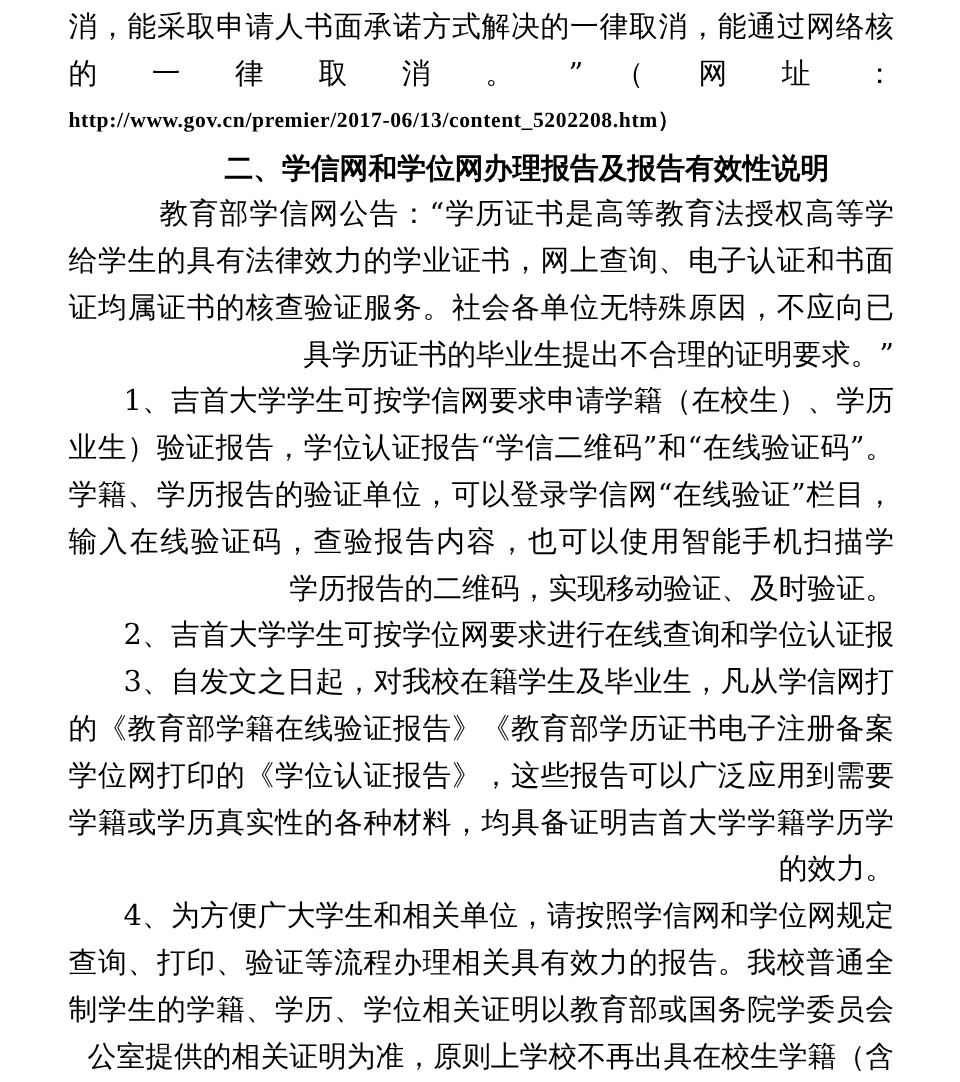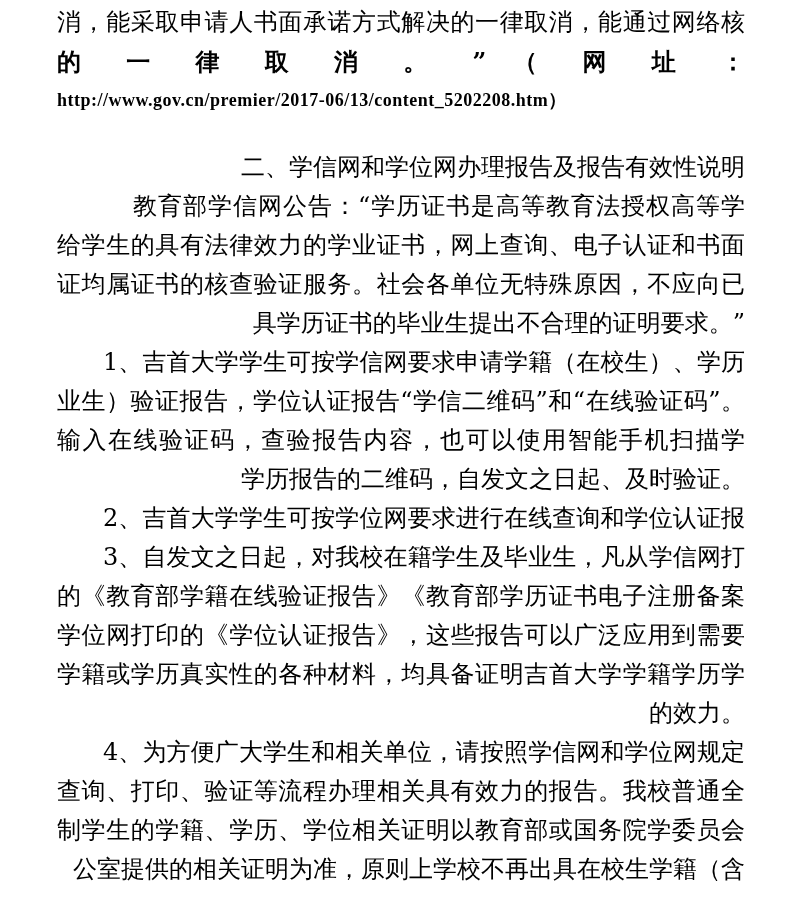--- a/index.html
+++ b/index.html
@@ -39,29 +39,27 @@
   }
   
   .indent {
     text-indent: 46px;
   }
   
   .indent-lg {
     text-indent: 76px;
   }
   .heading {
-    font-weight: normal;
-    text-align: right;
-    margin-top: 28px;
+    font-weight: bold;
+    text-align: center;
   }
   
   .spread {
     text-align: justify;
     text-align-last: justify;
-    font-weight: bold;
   }
   .url {
     font-family: "Liberation Serif", "DejaVu Serif", serif;
     font-weight: bold;
     font-size: 18px;
     letter-spacing: 0.5px;
     text-align: left;
   }
 </style>
 </head>
@@ -71,22 +69,23 @@
   <div class="line justify">消，能采取申请人书面承诺方式解决的一律取消，能通过网络核验</div>
   <div class="line spread">的 一 律 取 消 。 ” （ 网 址 ：</div>
   <div class="line url">http://www.gov.cn/premier/2017-06/13/content_5202208.htm）</div>
   <div class="line heading indent-lg">二、学信网和学位网办理报告及报告有效性说明</div>
   <div class="line justify indent-lg">教育部学信网公告：“学历证书是高等教育法授权高等学校颁发</div>
   <div class="line justify">给学生的具有法律效力的学业证书，网上查询、电子认证和书面认</div>
   <div class="line justify">证均属证书的核查验证服务。社会各单位无特殊原因，不应向已出</div>
   <div class="line plain">具学历证书的毕业生提出不合理的证明要求。”</div>
   <div class="line justify indent">1、吉首大学学生可按学信网要求申请学籍（在校生）、学历（毕</div>
   <div class="line justify">业生）验证报告，学位认证报告“学信二维码”和“在线验证码”。</div>
+  <div class="line justify">学籍、学历报告的验证单位，可以登录学信网“在线验证”栏目，</div>
   <div class="line justify">输入在线验证码，查验报告内容，也可以使用智能手机扫描学籍、</div>
-  <div class="line plain">学历报告的二维码，自发文之日起、及时验证。</div>
+  <div class="line plain">学历报告的二维码，实现移动验证、及时验证。</div>
   <div class="line justify indent">2、吉首大学学生可按学位网要求进行在线查询和学位认证报告。</div>
   <div class="line justify indent">3、自发文之日起，对我校在籍学生及毕业生，凡从学信网打印</div>
   <div class="line justify">的《教育部学籍在线验证报告》《教育部学历证书电子注册备案表》，</div>
   <div class="line justify">学位网打印的《学位认证报告》，这些报告可以广泛应用到需要证明</div>
   <div class="line justify">学籍或学历真实性的各种材料，均具备证明吉首大学学籍学历学位</div>
   <div class="line plain">的效力。</div>
   <div class="line justify indent">4、为方便广大学生和相关单位，请按照学信网和学位网规定的</div>
   <div class="line justify">查询、打印、验证等流程办理相关具有效力的报告。我校普通全日</div>
   <div class="line justify">制学生的学籍、学历、学位相关证明以教育部或国务院学委员会办</div>
   <div class="line plain">公室提供的相关证明为准，原则上学校不再出具在校生学籍（含</div>

